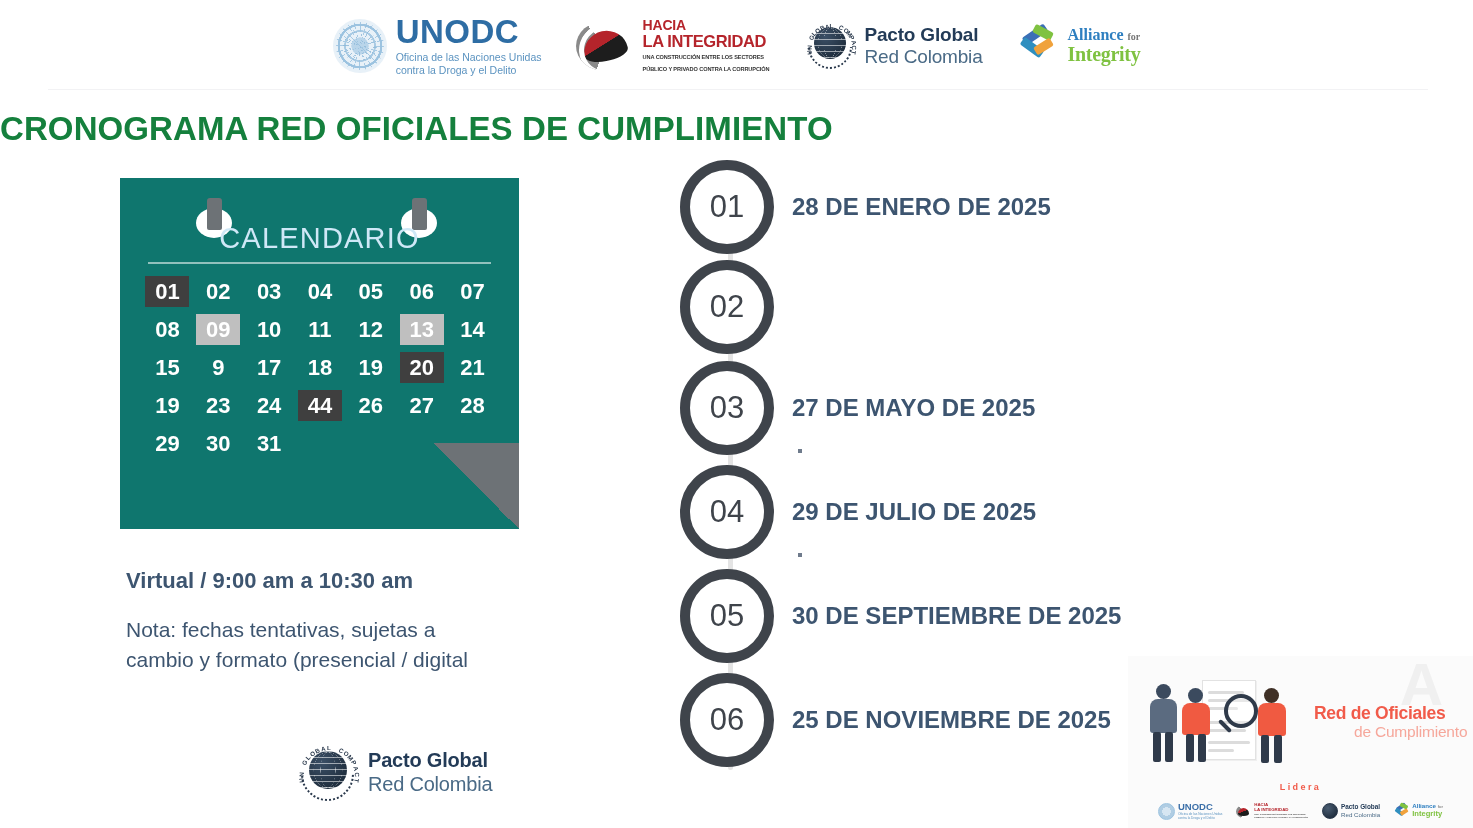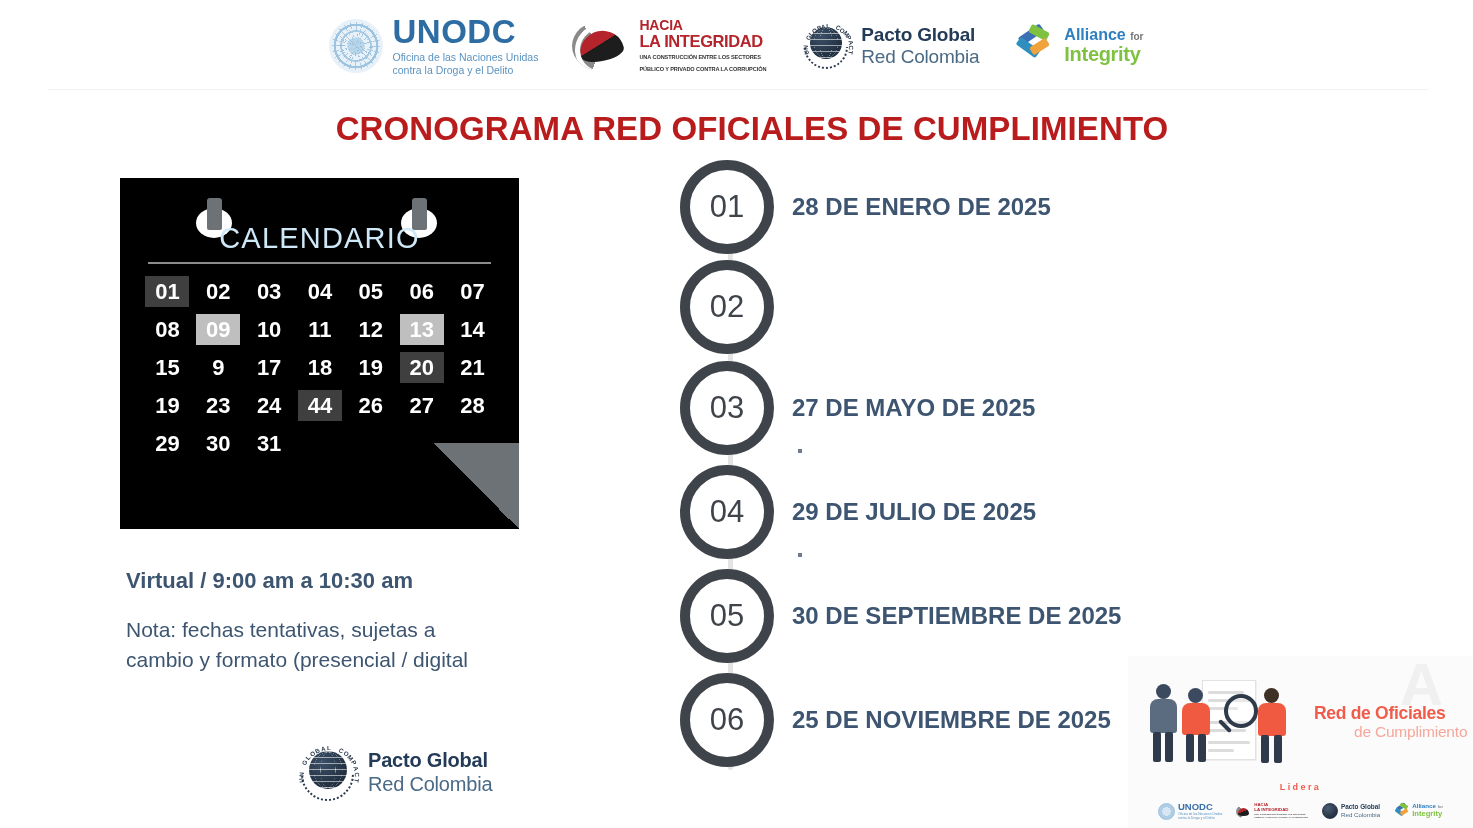--- a/index.html
+++ b/index.html
@@ -102,36 +102,36 @@
 
   
   .afi-mark { width: 42px; height: 40px; position: relative; flex: none; }
   .afi-mark i {
     position: absolute; display: block; border-radius: 2px;
   }
   .afi-a { left: 5px; top: 4px; width: 26px; height: 9px; background: #3b6fb6; transform: rotate(-34deg); }
   .afi-b { left: 3px; top: 17px; width: 24px; height: 9px; background: #2f8fbf; transform: rotate(36deg); }
   .afi-c { left: 16px; top: 2px; width: 20px; height: 9px; background: #7fc241; transform: rotate(28deg); }
   .afi-d { left: 17px; top: 16px; width: 19px; height: 9px; background: #f0a23c; transform: rotate(-32deg); }
-  .afi-text { line-height: 1.05; }
+  .afi-text { line-height: 1.05; font-family: Liberation Serif, serif; }
   .afi-l1 { font-size: 16px; font-weight: bold; color: #2e7fc0; }
   .afi-l1 span { font-size: 10px; color: #777; }
   .afi-l2 { font-size: 20px; font-weight: bold; color: #7fc241; letter-spacing: -.3px; }
 
   
   .page-title {
-    position: absolute; left: 0; top: 110px; width: 1473px; text-align: center;
-    font-size: 33px; font-weight: bold; color: #b91c1c;
-    letter-spacing: .1px; font-family: "Liberation Sans", sans-serif; padding-left: 31px;
+    position: absolute; left: 0; top: 110px; width: 1473px; text-align: left;
+    font-size: 33px; font-weight: bold; color: #15803d;
+    letter-spacing: .1px; font-family: "Liberation Sans", sans-serif;
   }
 
   
   .calendar {
     position: absolute; left: 120px; top: 178px; width: 399px; height: 351px;
-    background: #000000;
+    background: #0f766e;
     padding-left: 24px;
   }
   .cal-fold {
     position: absolute; right: 0; bottom: 0; width: 86px; height: 86px;
     background: linear-gradient(to bottom left, #6d7276 0 50%, rgba(0,0,0,0) 50%);
   }
   .cal-ring { position: absolute; top: 20px; width: 40px; height: 40px; }
   .cal-ring.left { left: 76px; }
   .cal-ring.right { left: 281px; }
   .cal-ring .disc {

